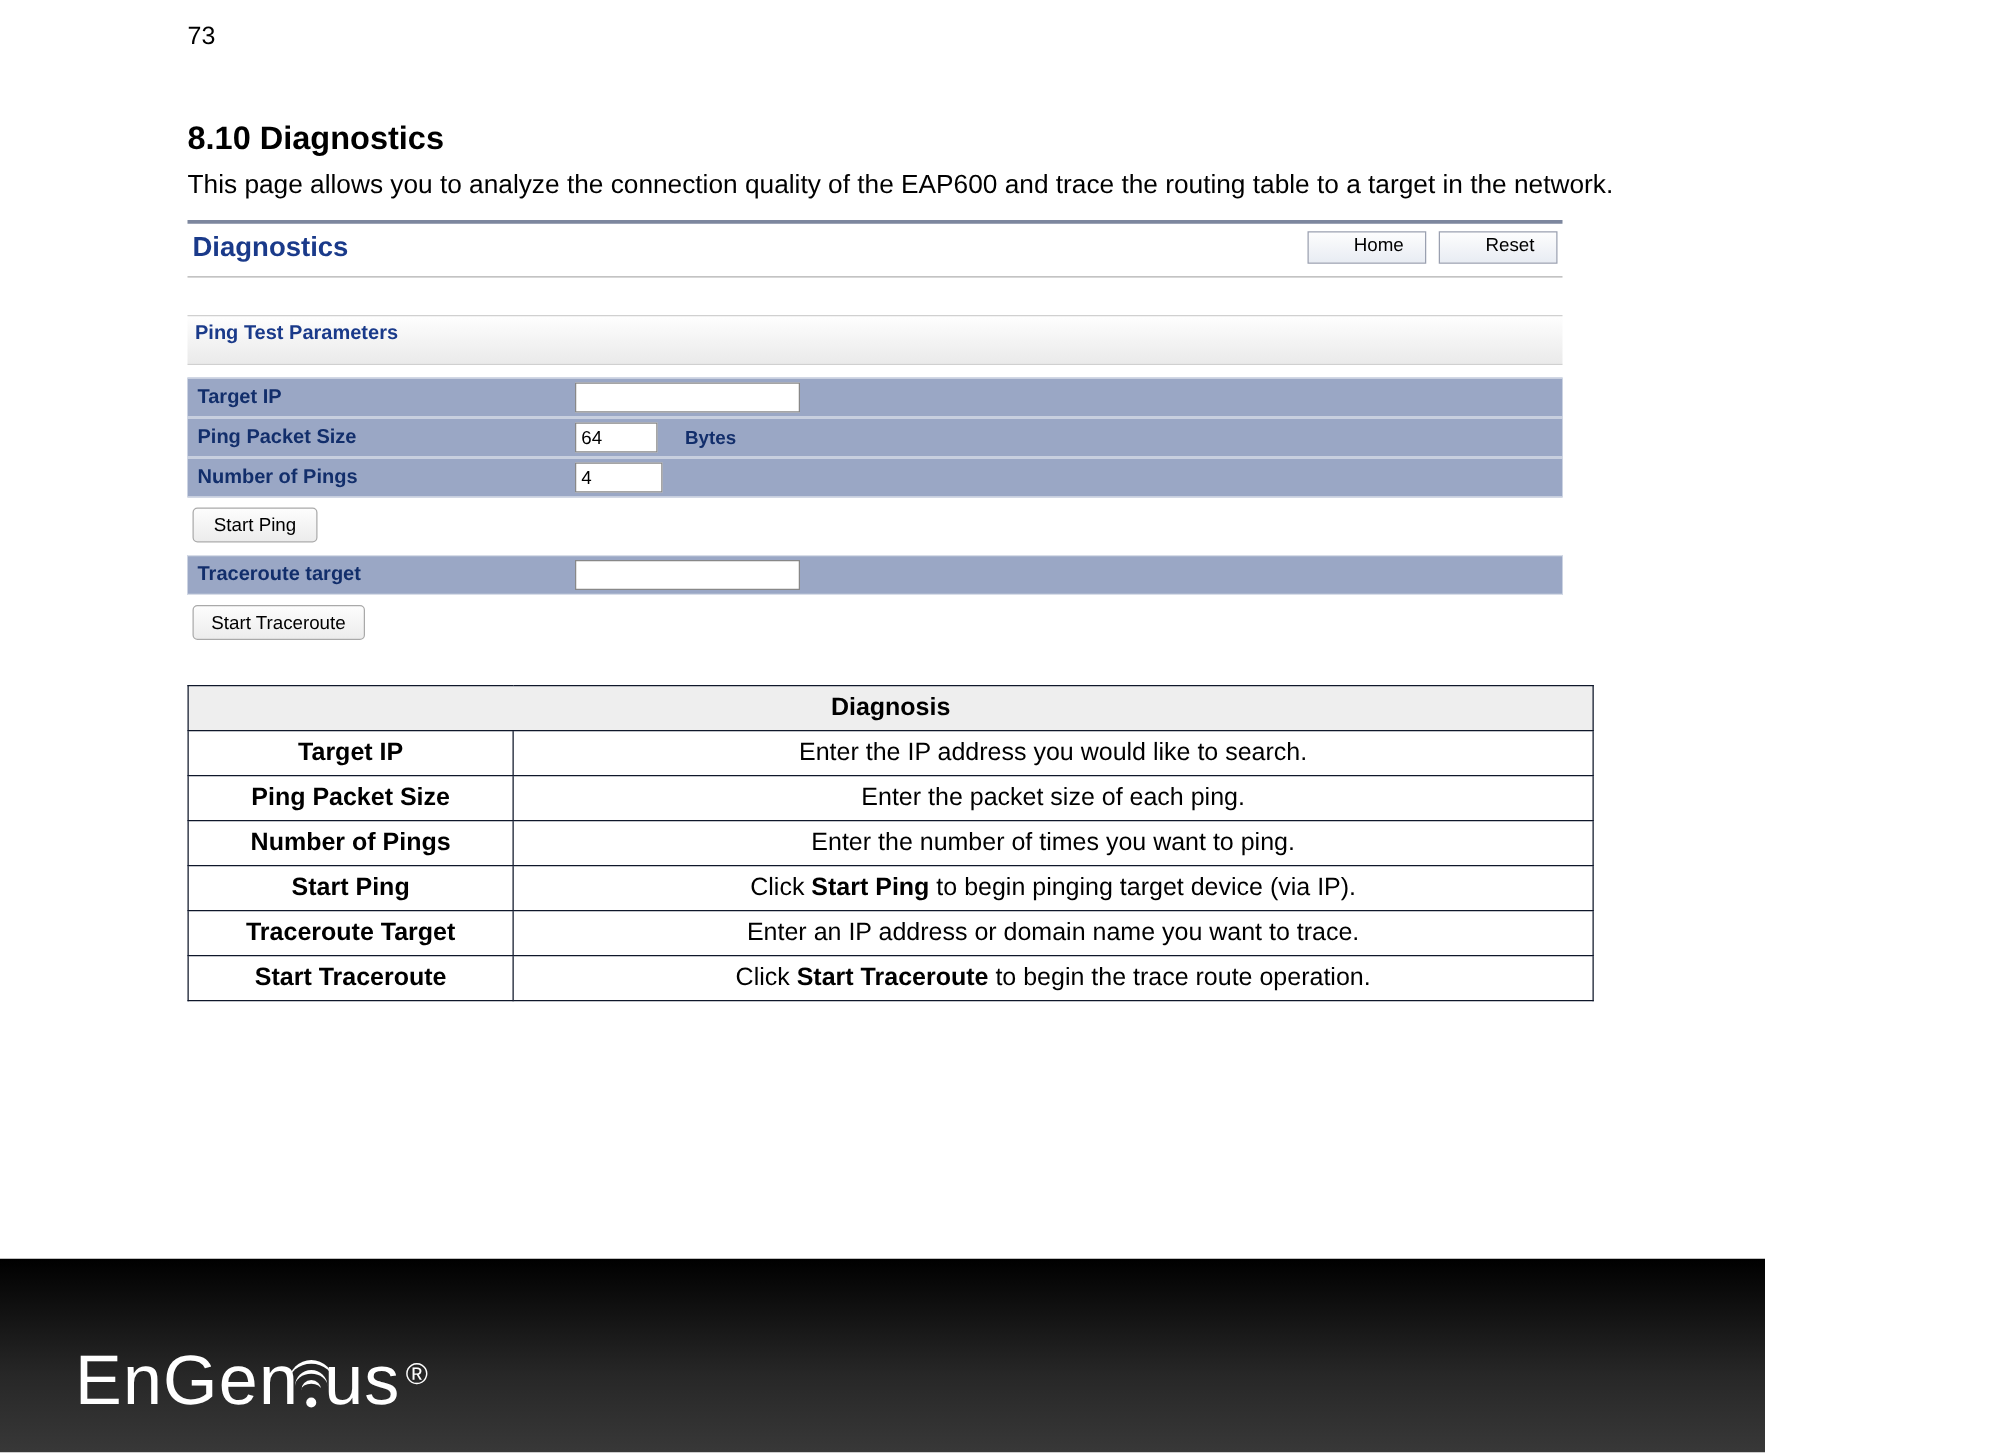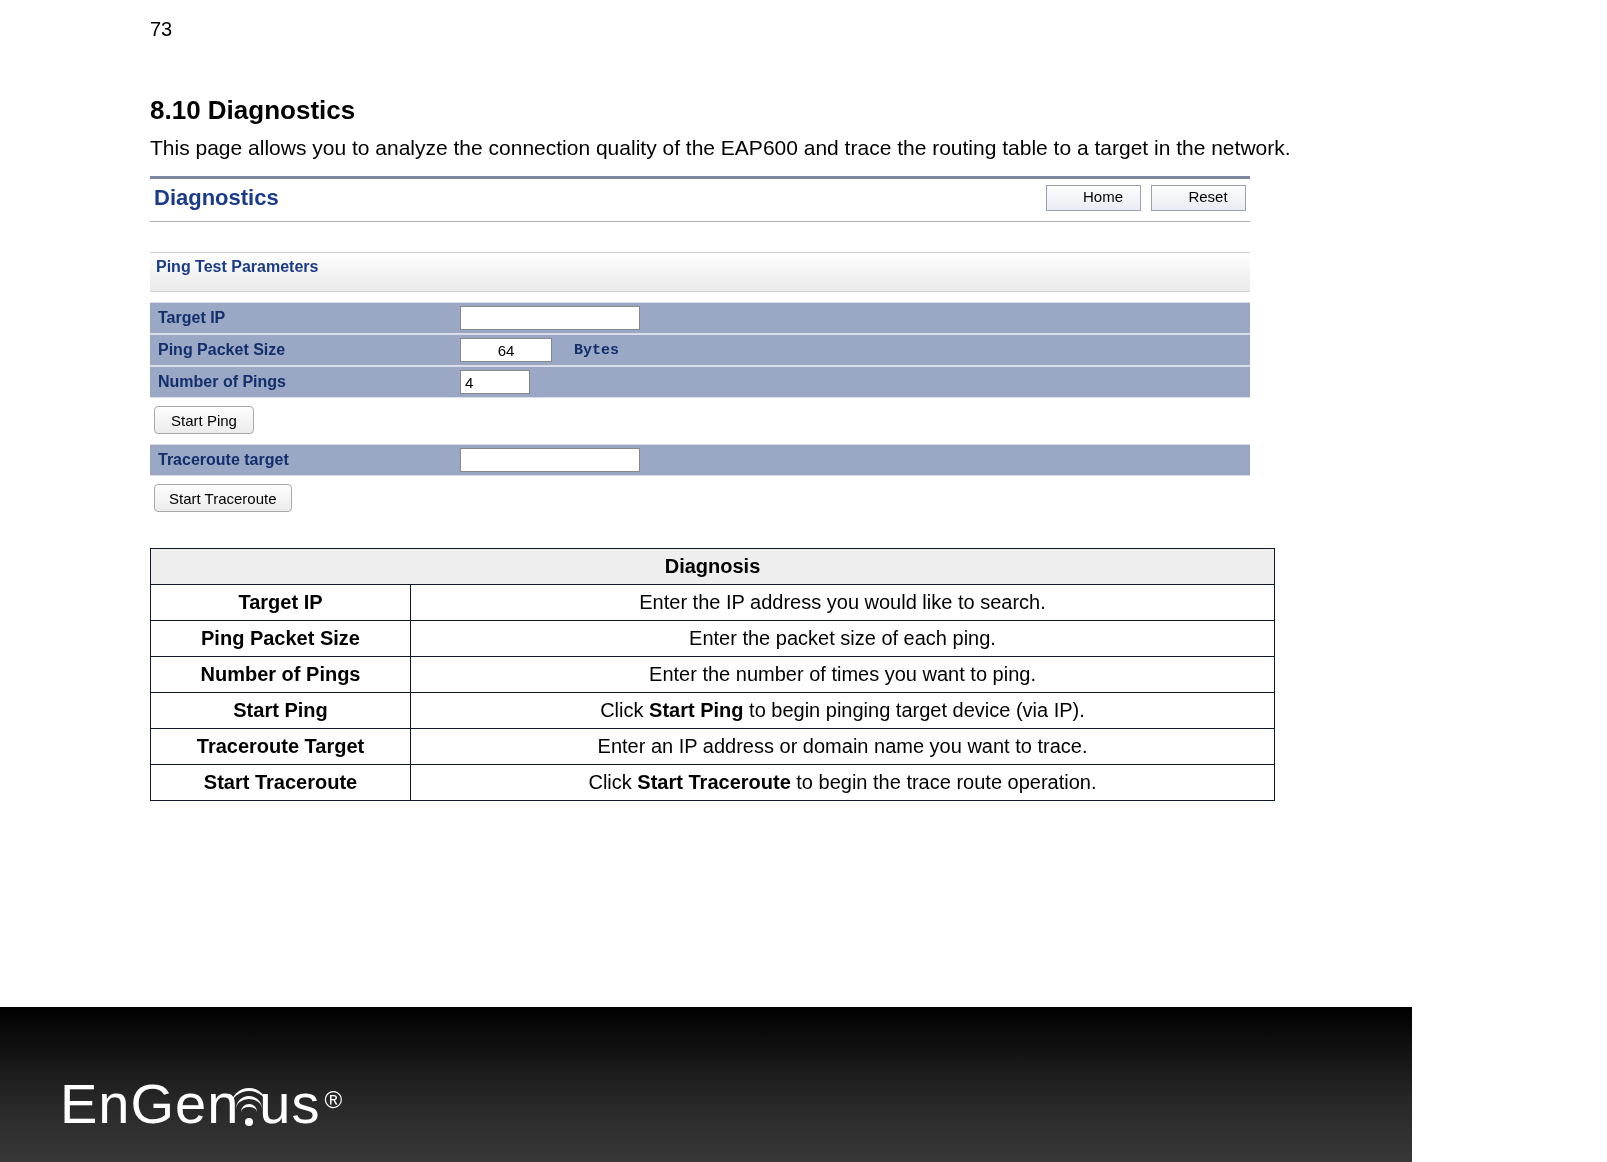--- a/index.html
+++ b/index.html
@@ -16,21 +16,21 @@
   .ss-btns { display: flex; gap: 10px; }
   .ss-btn { width: 95px; height: 26px; font-size: 15px; text-align: center; line-height: 22px;
             border: 1px solid #9aa0b0; background: linear-gradient(#fdfdfd,#e8ecf3); cursor: pointer; padding-left: 19px; }
   .ss-section-label { height: 40px; background: linear-gradient(#fefefe,#eaeaea);
                       color: #1a3a8a; font-weight: bold; font-size: 16px; padding: 5px 6px 0 6px;
                       border-top: 1px solid #d0d0d0; border-bottom: 1px solid #d0d0d0; margin-top: 30px; }
   .ss-row { height: 32px; background: #9aa7c5; border-top: 1px solid #d8dde8; border-bottom: 1px solid #d8dde8;
             display: flex; align-items: center; }
   .ss-row .ss-label { width: 310px; color: #122e6b; font-weight: bold; font-size: 16px; padding-left: 8px; }
   .ss-input { height: 24px; border: 1px solid #888; background: #fff; font-size: 15px; padding: 1px 4px; }
-  .ss-bytes { color: #122e6b; font-weight: bold; font-size: 15px; margin-left: 22px; font-family: Liberation Mono, monospace; }
+  .ss-bytes { color: #122e6b; font-weight: bold; font-size: 15px; margin-left: 22px; }
   .action-btn { height: 28px; min-width: 100px; padding: 0 14px; font-size: 15px;
                border: 1px solid #a9a9a9; border-radius: 4px; background: linear-gradient(#fdfdfd,#ececec);
                cursor: pointer; margin: 8px 0 0 4px; }
 
   .desc-table { width: 1125px; border-collapse: collapse; margin-top: 36px; font-size: 20px; }
   .desc-table th, .desc-table td { border: 1px solid #0f172a; padding: 6px 10px; text-align: center; vertical-align: middle; }
   .desc-table th { background: #eeeeee; font-weight: bold; }
   .desc-table td.key { font-weight: bold; width: 260px; }
   .desc-table b { font-weight: bold; }
 
@@ -68,21 +68,21 @@
 
     <div class="ss-section-label">Ping Test Parameters</div>
     <div style="height:10px"></div>
 
     <div class="ss-row">
       <span class="ss-label">Target IP</span>
       <input class="ss-input" style="width: 180px;" value="">
     </div>
     <div class="ss-row">
       <span class="ss-label">Ping Packet Size</span>
-      <input class="ss-input" style="width: 92px; text-align: center;" value="64">
+      <input class="ss-input" style="width: 66px;" value="64">
       <span class="ss-bytes">Bytes</span>
     </div>
     <div class="ss-row">
       <span class="ss-label">Number of Pings</span>
       <input class="ss-input" style="width: 70px;" value="4">
     </div>
     <button class="action-btn">Start Ping</button>
 
     <div style="height:10px"></div>
 

